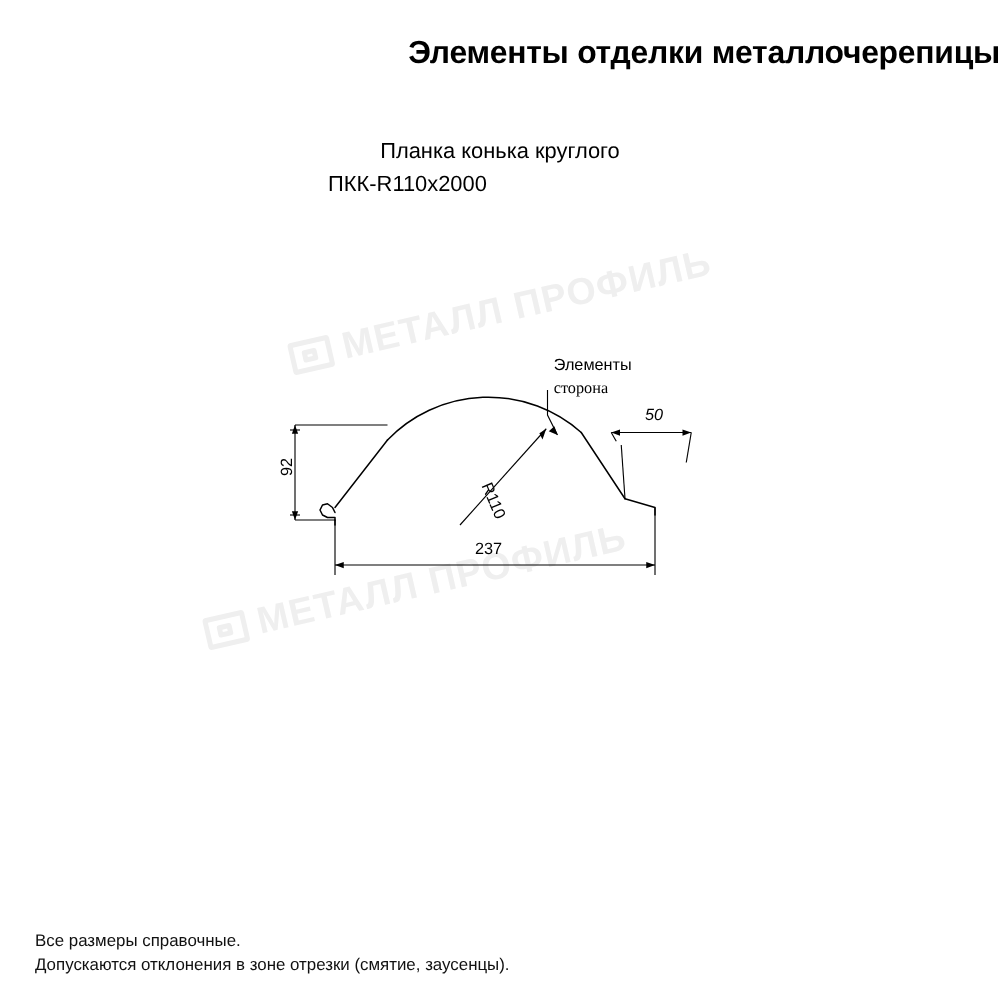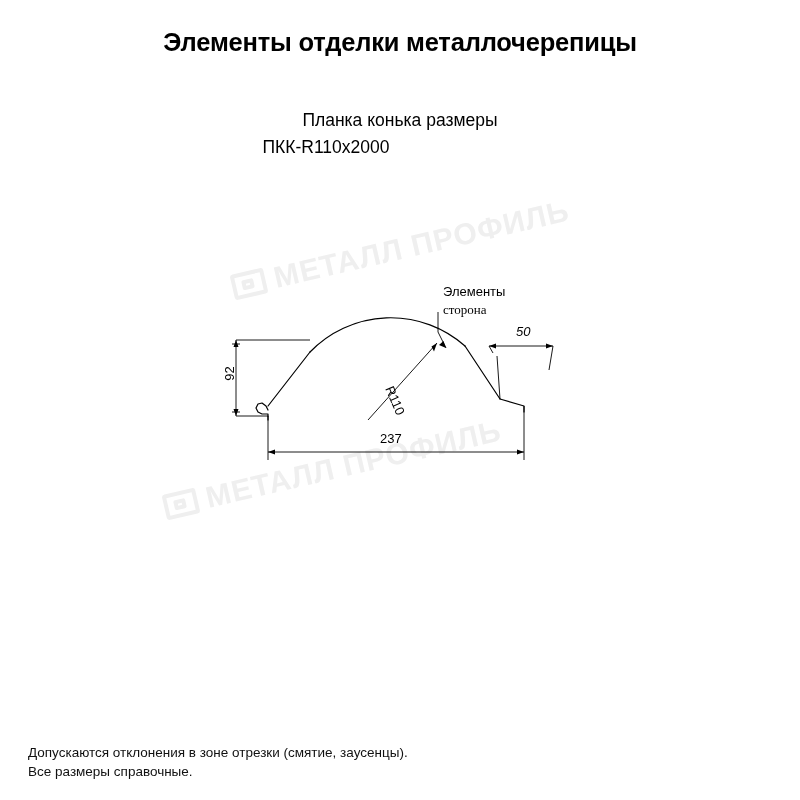--- a/index.html
+++ b/index.html
@@ -19,21 +19,21 @@
     position: absolute;
     left: 0; top: 0;
     width: 800px;
     height: 800px;
   }
   .title {
     position: absolute;
     left: 0;
     top: 28px;
     width: 800px;
-    text-align: center;
+    text-align: right;
     font-size: 25.5px;
     font-weight: bold;
     letter-spacing: -0.2px;
     color: #000000;
   }
   .subtitle1 {
     position: absolute;
     left: 0;
     top: 110px;
     width: 800px;
@@ -128,21 +128,21 @@
     </div>
   </div>
   <div class="watermark" style="left: 160px; top: 452px;">
     <div class="wm-row">
       <span class="wm-logo"></span>
       <span>МЕТАЛЛ ПРОФИЛЬ</span>
     </div>
   </div>
 
   <div class="title">Элементы отделки металлочерепицы</div>
-  <div class="subtitle1">Планка конька размеры</div>
+  <div class="subtitle1">Планка конька круглого</div>
   <div class="subtitle2">ПКК-R110x2000</div>
 
   <div class="drawing">
     <svg width="800" height="320" viewBox="0 0 800 320">
       <g fill="none" stroke="#000000" stroke-width="1.2" stroke-linejoin="round" stroke-linecap="round">
 
         <path d="M 268 190
                  L 266 186
                  L 262 183
                  L 258 184
@@ -209,17 +209,17 @@
 
     <div class="lbl" style="left: 516px; top: 104px; font-style: italic;">50</div>
 
     <div class="lbl" style="left: 380px; top: 211px;">237</div>
 
     <div class="lbl" style="left: 443px; top: 64px;">Элементы</div>
     <div class="lbl" style="left: 443px; top: 82px; font-family: Liberation Serif, serif;">сторона</div>
   </div>
 
   <div class="footer">
+    <div>Все размеры справочные.</div>
     <div>Допускаются отклонения в зоне отрезки (смятие, заусенцы).</div>
-    <div>Все размеры справочные.</div>
   </div>
 
 </div>
 
 </body></html>

